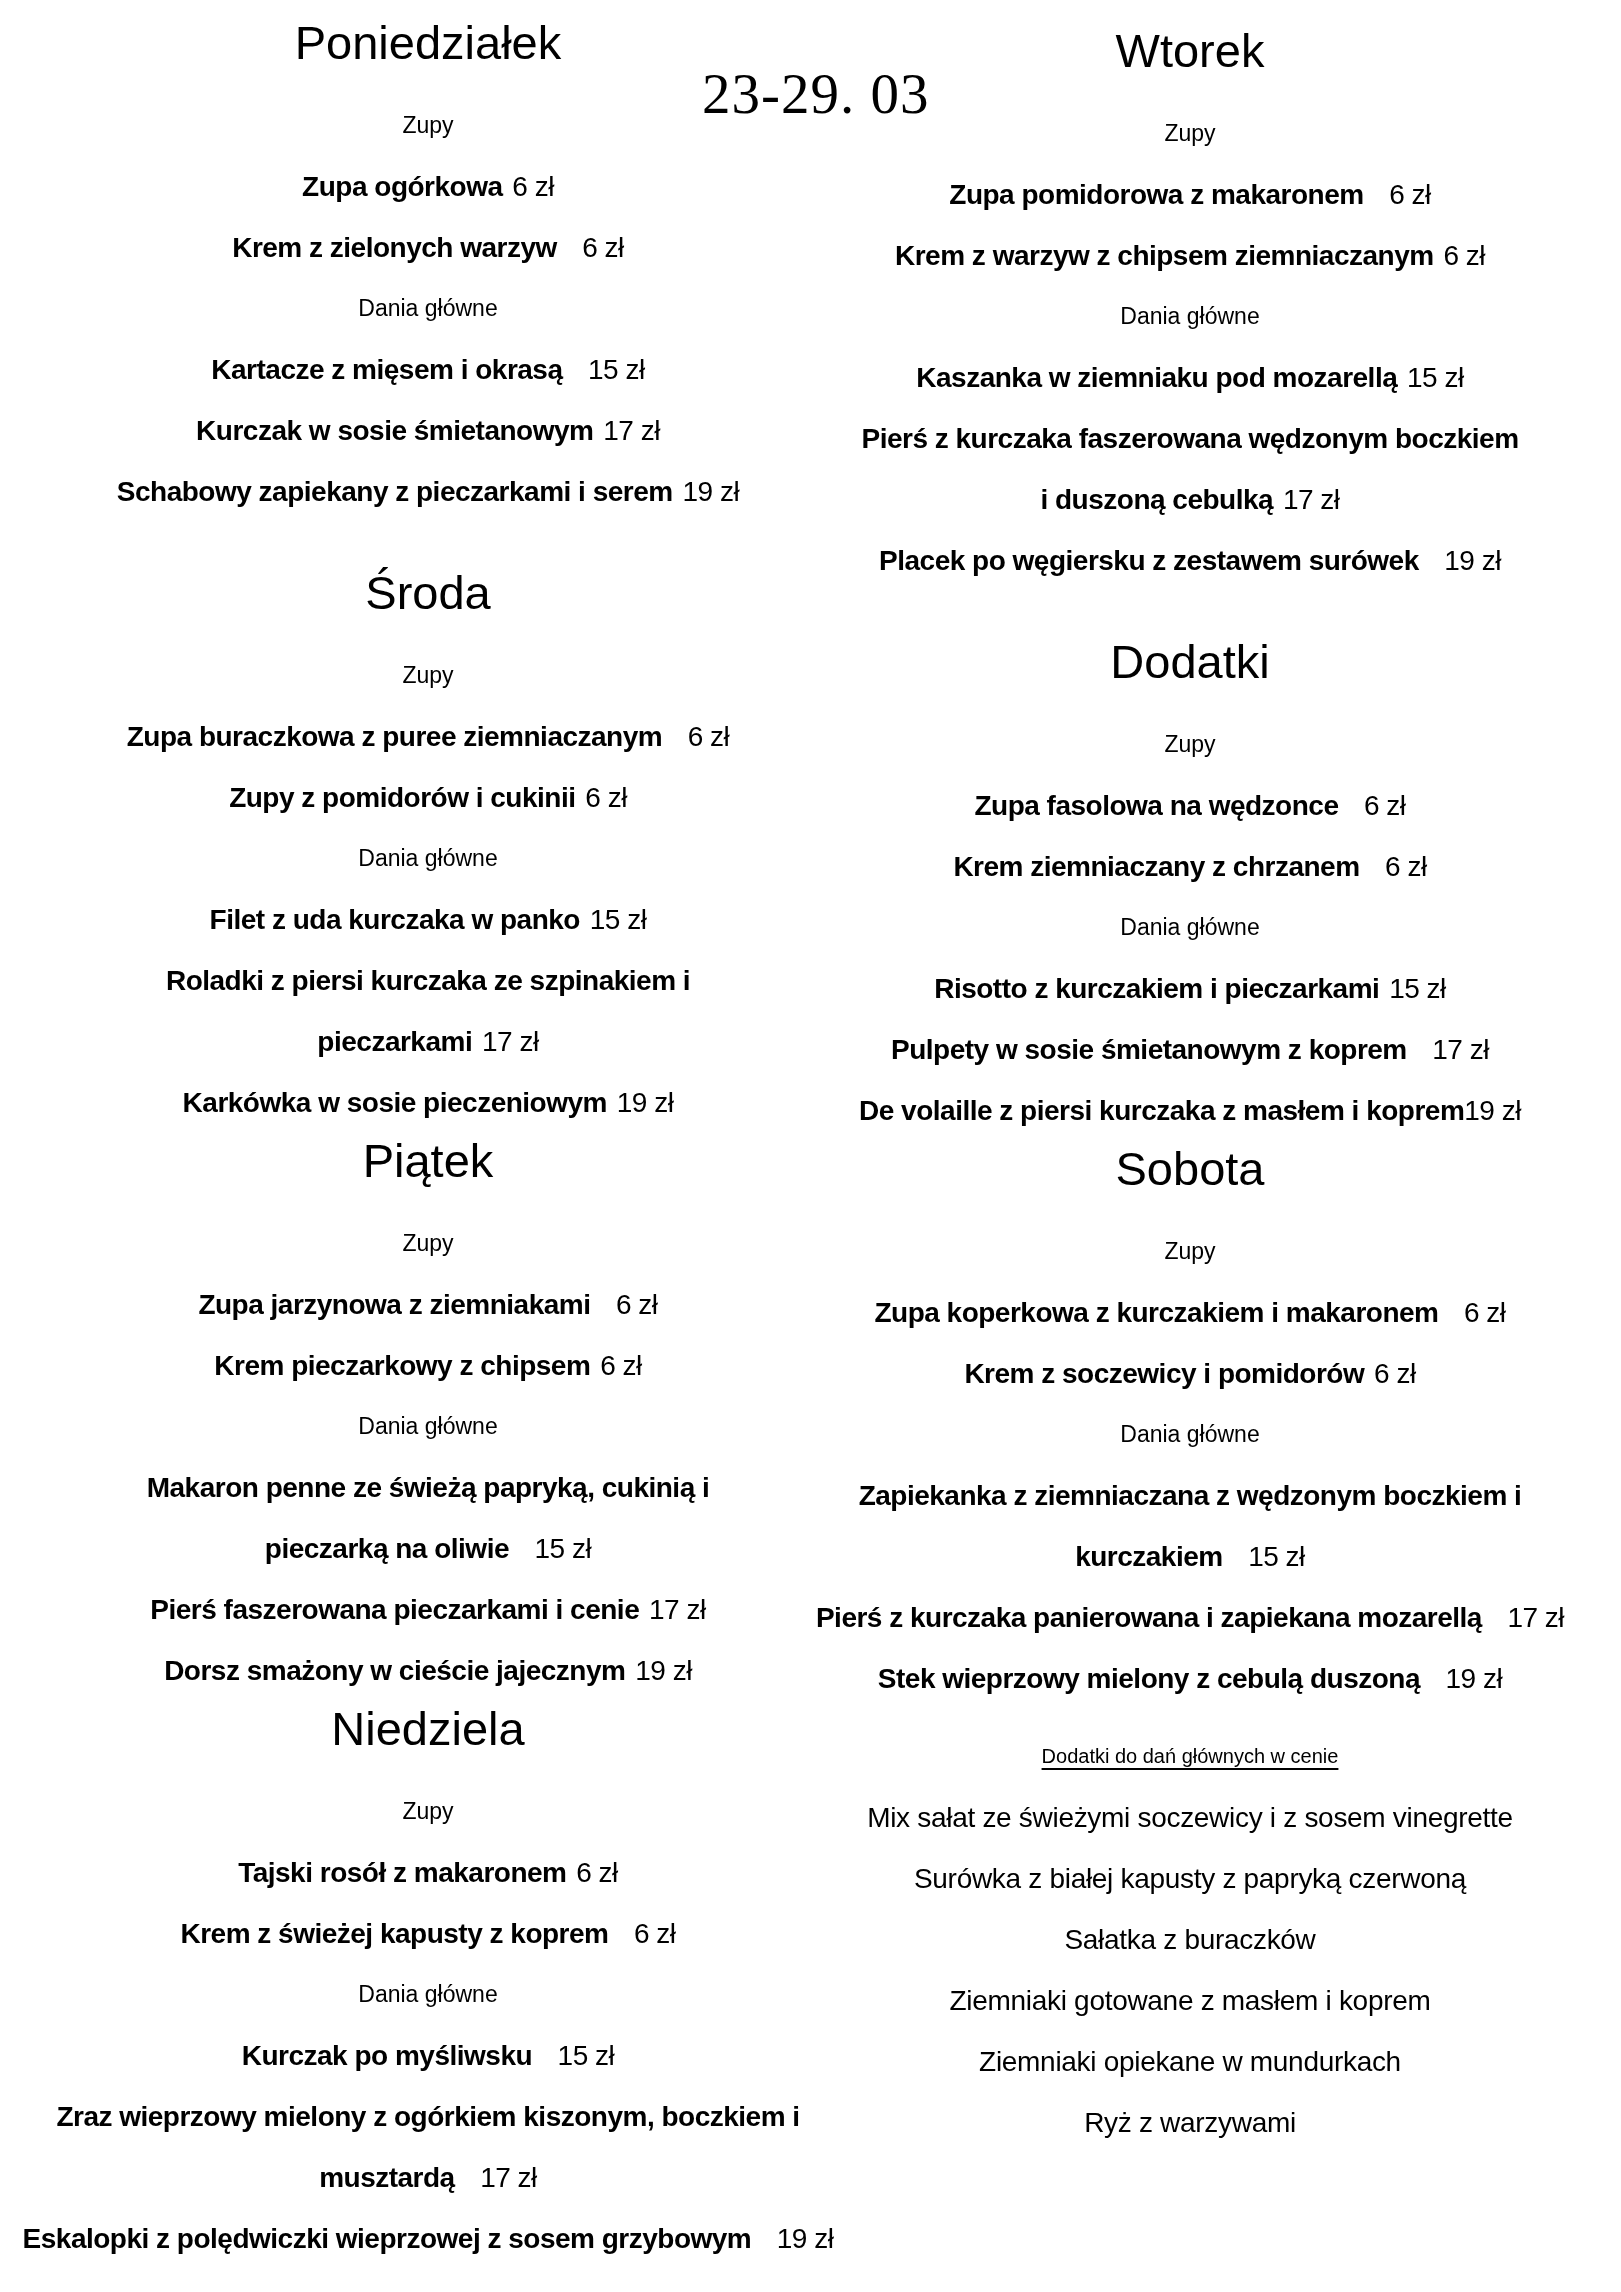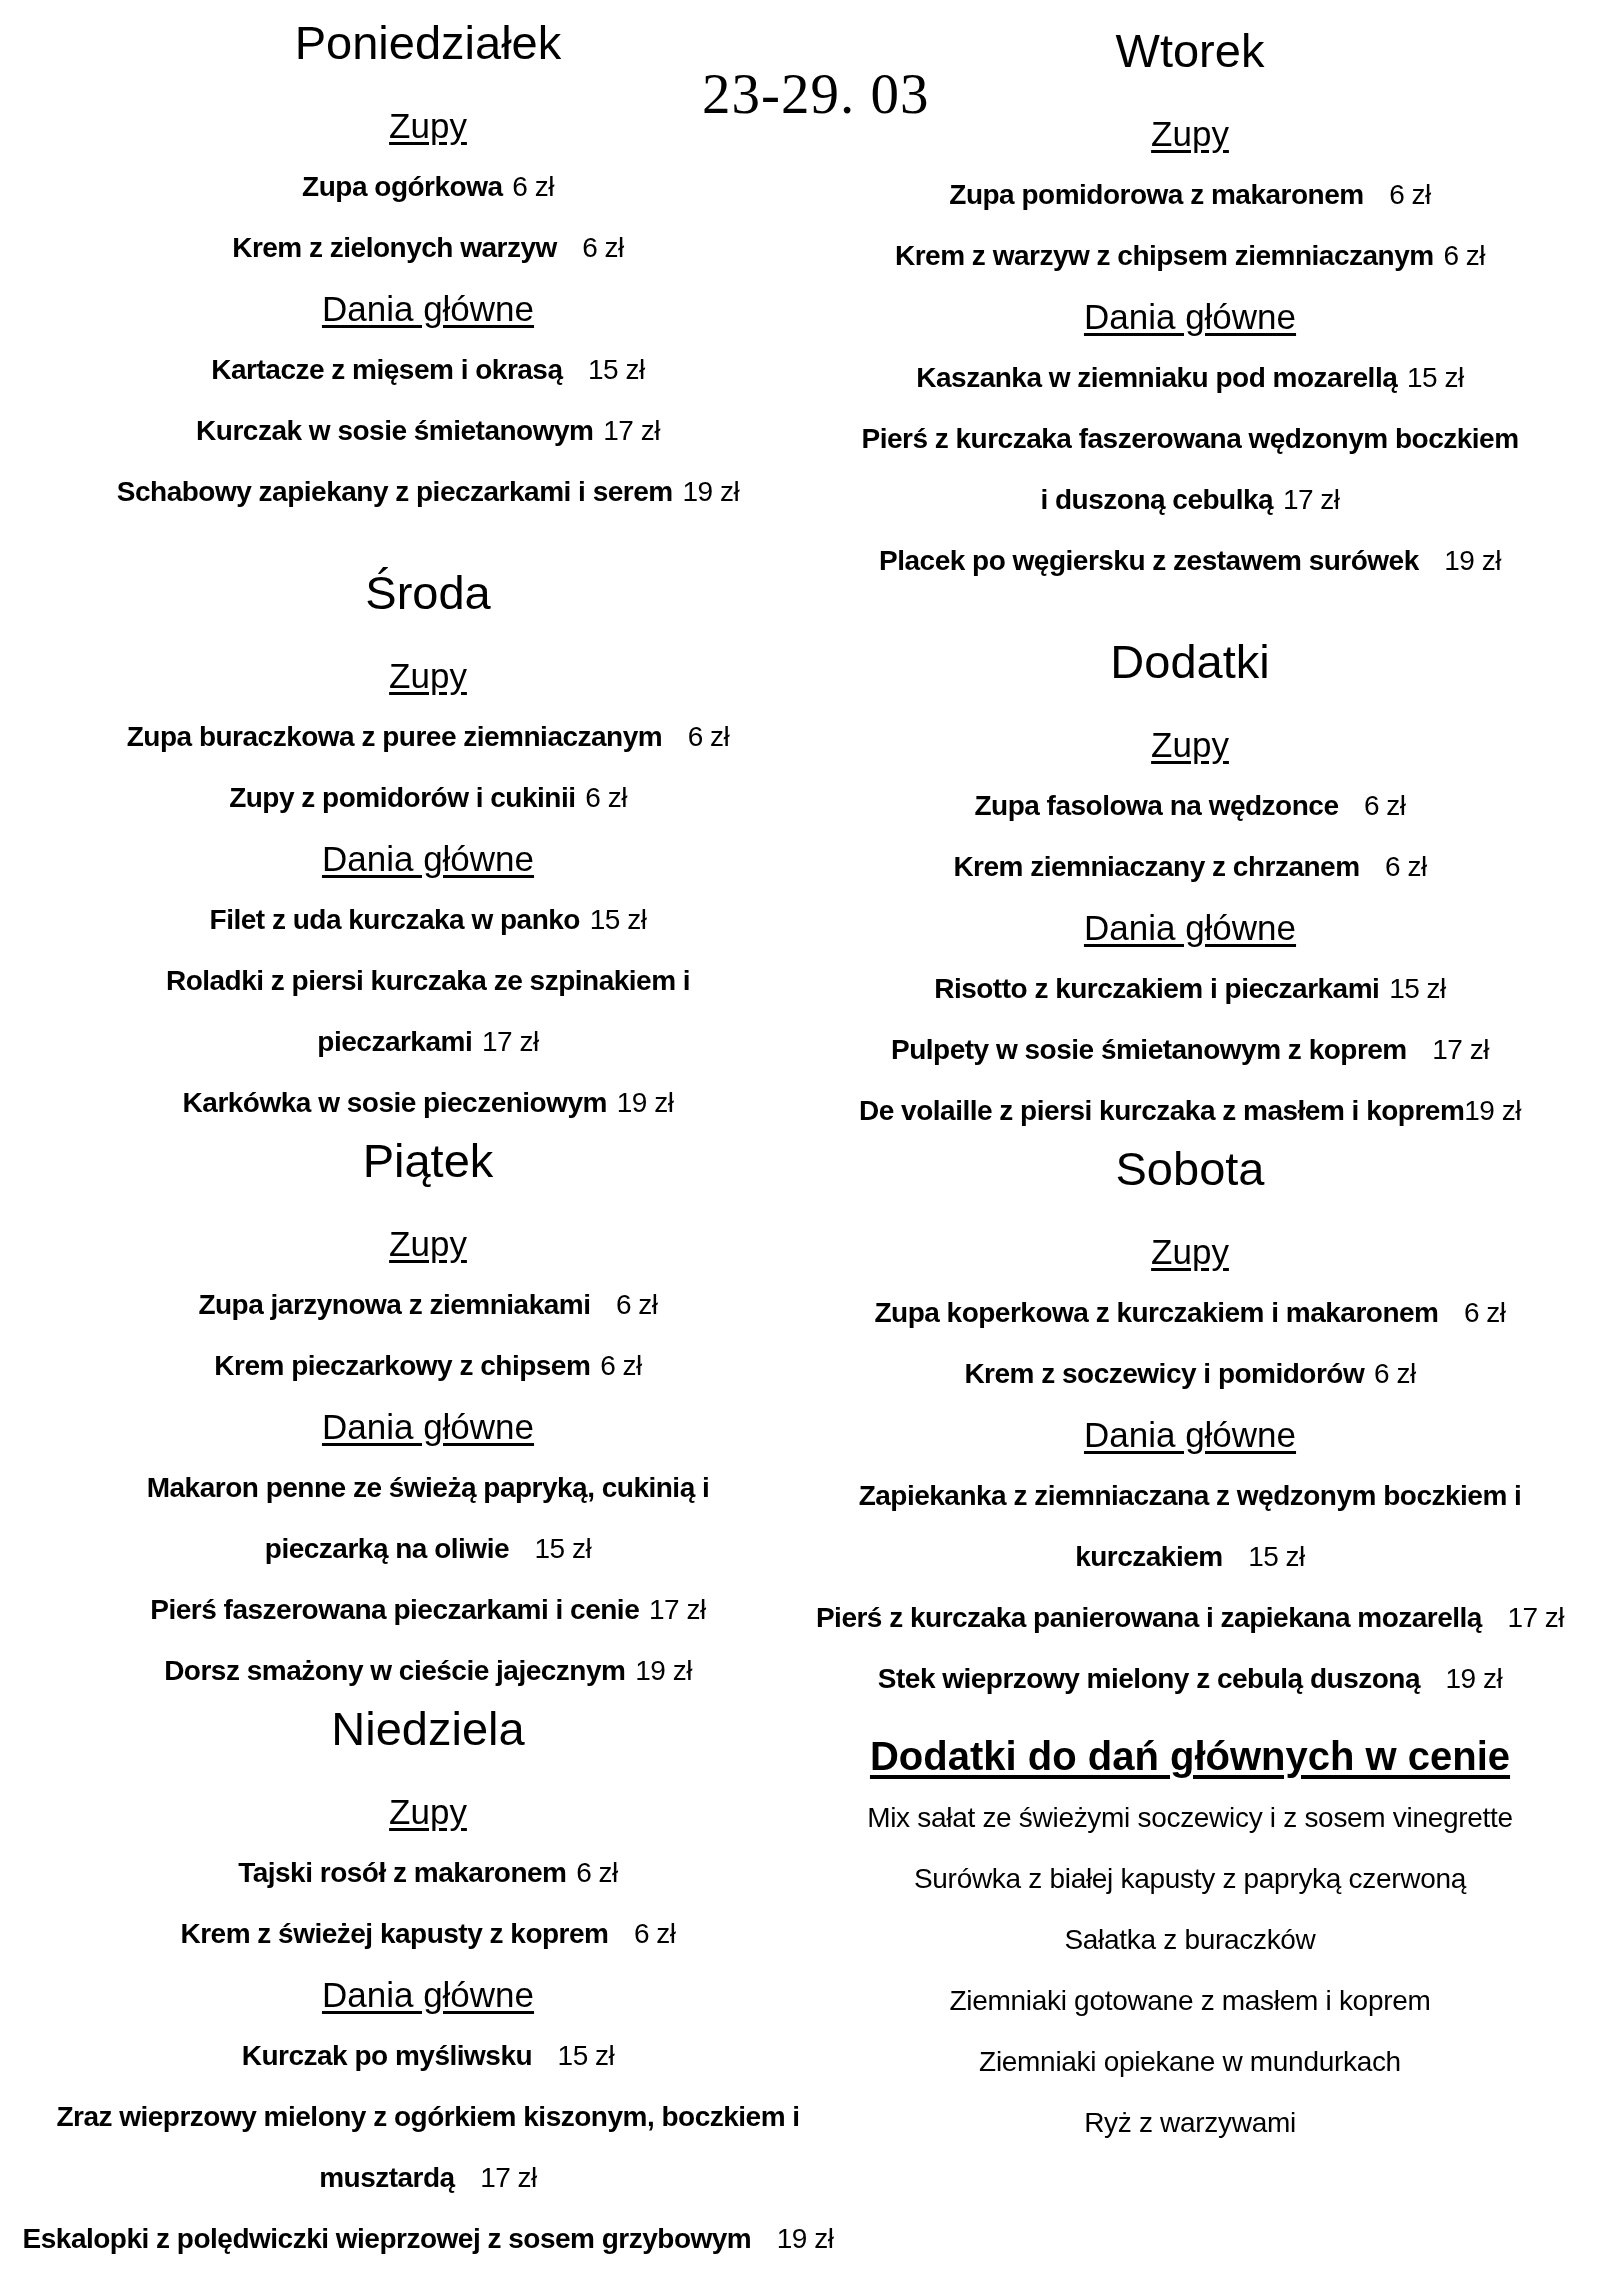--- a/index.html
+++ b/index.html
@@ -48,40 +48,39 @@
   .day {
     font-size: 47px;
     font-weight: 400;
     line-height: 84px;
     margin: 29px 0 9.8px 0;
     white-space: nowrap;
   }
   .day.first { margin-top: 0; }
   .day.tight { margin-top: -13.7px; }
   .sec {
-    font-size: 35px;
+    font-size: 23px;
     font-weight: 400;
     line-height: 61px;
-    text-decoration: underline;
     text-underline-offset: 3.9px;
   }
   .dish {
     font-size: 28px;
     line-height: 61px;
     letter-spacing: -0.5px;
     white-space: nowrap;
   }
   .dish .name { font-weight: 700; }
   .dish .price { font-weight: 400; margin-left: 9.8px; }
   .dish .price.wide { margin-left: 25.5px; }
   .dish .price.none { margin-left: 0; }
   .line { display: block; white-space: nowrap; }
   .extras-title {
-    font-size: 40px;
-    font-weight: 700;
+    font-size: 20px;
+    font-weight: 400;
     line-height: 61px;
     text-decoration: underline;
     text-underline-offset: 4.9px;
     margin-top: 17.6px;
     white-space: nowrap;
   }
   .extra {
     font-size: 28px;
     font-weight: 400;
     line-height: 61px;

